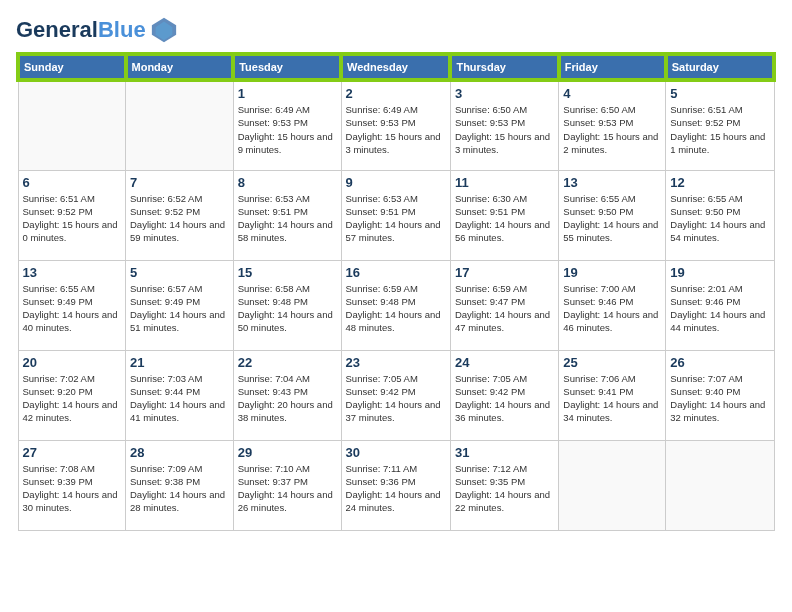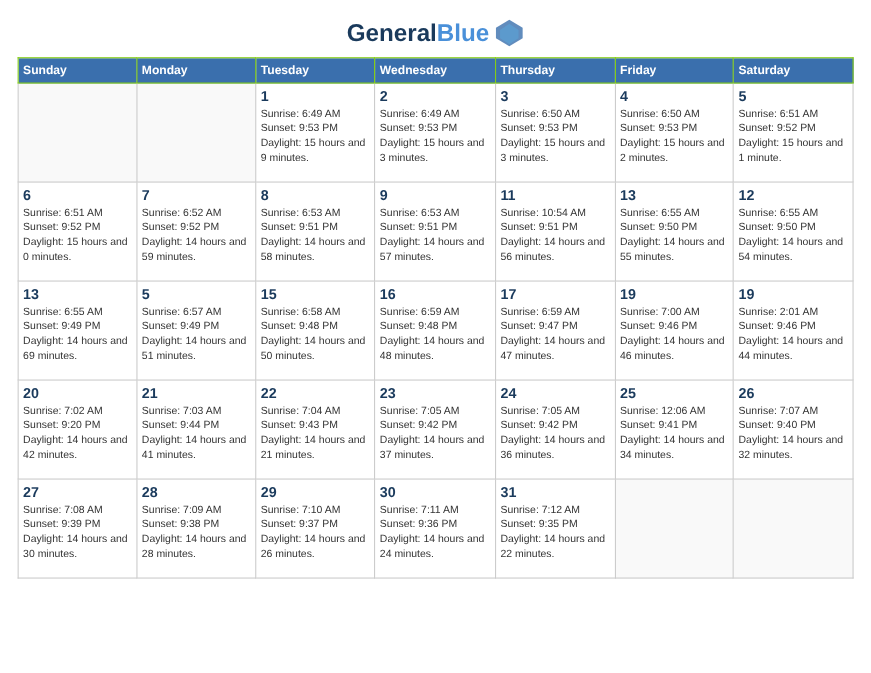--- a/index.html
+++ b/index.html
@@ -5,21 +5,21 @@
     * { box-sizing: border-box; margin: 0; padding: 0; }
     body {
       font-family: Arial, sans-serif;
       background: #fff;
       width: 792px;
       min-height: 612px;
       padding: 16px;
     }
     .header {
       display: flex;
-      justify-content: center;
+      justify-content: flex-start;
       align-items: flex-start;
       margin-bottom: 8px;
     }
     .logo {
       display: flex;
       align-items: center;
     }
     .logo-text {
       font-size: 22px;
       font-weight: bold;
@@ -50,21 +50,21 @@
       width: 100%;
       border-collapse: collapse;
       font-size: 10px;
     }
     thead th {
       background: #3a6fad;
       color: #fff;
       padding: 5px 4px;
       text-align: left;
       font-size: 11px;
-      border: 1px solid #84cc16;
+      border: 4px solid #84cc16;
     }
     td {
       border: 1px solid #ccc;
       vertical-align: top;
       padding: 4px;
       width: 113px;
       min-height: 80px;
       background: #fff;
     }
     td.empty {
@@ -155,35 +155,35 @@
         <td>
           <span class="day-num">8</span>
           <div class="day-info"><span>Sunrise: 6:53 AM</span><br><span>Sunset: 9:51 PM</span><br><span>Daylight: 14 hours and 58 minutes.</span></div>
         </td>
         <td>
           <span class="day-num">9</span>
           <div class="day-info"><span>Sunrise: 6:53 AM</span><br><span>Sunset: 9:51 PM</span><br><span>Daylight: 14 hours and 57 minutes.</span></div>
         </td>
         <td>
           <span class="day-num">11</span>
-          <div class="day-info"><span>Sunrise: 10:54 AM</span><br><span>Sunset: 9:51 PM</span><br><span>Daylight: 14 hours and 56 minutes.</span></div>
+          <div class="day-info"><span>Sunrise: 6:30 AM</span><br><span>Sunset: 9:51 PM</span><br><span>Daylight: 14 hours and 56 minutes.</span></div>
         </td>
         <td>
           <span class="day-num">13</span>
           <div class="day-info"><span>Sunrise: 6:55 AM</span><br><span>Sunset: 9:50 PM</span><br><span>Daylight: 14 hours and 55 minutes.</span></div>
         </td>
         <td>
           <span class="day-num">12</span>
           <div class="day-info"><span>Sunrise: 6:55 AM</span><br><span>Sunset: 9:50 PM</span><br><span>Daylight: 14 hours and 54 minutes.</span></div>
         </td>
       </tr>
       <tr>
         <td>
           <span class="day-num">13</span>
-          <div class="day-info"><span>Sunrise: 6:55 AM</span><br><span>Sunset: 9:49 PM</span><br><span>Daylight: 14 hours and 69 minutes.</span></div>
+          <div class="day-info"><span>Sunrise: 6:55 AM</span><br><span>Sunset: 9:49 PM</span><br><span>Daylight: 14 hours and 40 minutes.</span></div>
         </td>
         <td>
           <span class="day-num">5</span>
           <div class="day-info"><span>Sunrise: 6:57 AM</span><br><span>Sunset: 9:49 PM</span><br><span>Daylight: 14 hours and 51 minutes.</span></div>
         </td>
         <td>
           <span class="day-num">15</span>
           <div class="day-info"><span>Sunrise: 6:58 AM</span><br><span>Sunset: 9:48 PM</span><br><span>Daylight: 14 hours and 50 minutes.</span></div>
         </td>
         <td>
@@ -207,33 +207,33 @@
         <td>
           <span class="day-num">20</span>
           <div class="day-info"><span>Sunrise: 7:02 AM</span><br><span>Sunset: 9:20 PM</span><br><span>Daylight: 14 hours and 42 minutes.</span></div>
         </td>
         <td>
           <span class="day-num">21</span>
           <div class="day-info"><span>Sunrise: 7:03 AM</span><br><span>Sunset: 9:44 PM</span><br><span>Daylight: 14 hours and 41 minutes.</span></div>
         </td>
         <td>
           <span class="day-num">22</span>
-          <div class="day-info"><span>Sunrise: 7:04 AM</span><br><span>Sunset: 9:43 PM</span><br><span>Daylight: 14 hours and 21 minutes.</span></div>
+          <div class="day-info"><span>Sunrise: 7:04 AM</span><br><span>Sunset: 9:43 PM</span><br><span>Daylight: 20 hours and 38 minutes.</span></div>
         </td>
         <td>
           <span class="day-num">23</span>
           <div class="day-info"><span>Sunrise: 7:05 AM</span><br><span>Sunset: 9:42 PM</span><br><span>Daylight: 14 hours and 37 minutes.</span></div>
         </td>
         <td>
           <span class="day-num">24</span>
           <div class="day-info"><span>Sunrise: 7:05 AM</span><br><span>Sunset: 9:42 PM</span><br><span>Daylight: 14 hours and 36 minutes.</span></div>
         </td>
         <td>
           <span class="day-num">25</span>
-          <div class="day-info"><span>Sunrise: 12:06 AM</span><br><span>Sunset: 9:41 PM</span><br><span>Daylight: 14 hours and 34 minutes.</span></div>
+          <div class="day-info"><span>Sunrise: 7:06 AM</span><br><span>Sunset: 9:41 PM</span><br><span>Daylight: 14 hours and 34 minutes.</span></div>
         </td>
         <td>
           <span class="day-num">26</span>
           <div class="day-info"><span>Sunrise: 7:07 AM</span><br><span>Sunset: 9:40 PM</span><br><span>Daylight: 14 hours and 32 minutes.</span></div>
         </td>
       </tr>
       <tr>
         <td>
           <span class="day-num">27</span>
           <div class="day-info"><span>Sunrise: 7:08 AM</span><br><span>Sunset: 9:39 PM</span><br><span>Daylight: 14 hours and 30 minutes.</span></div>

